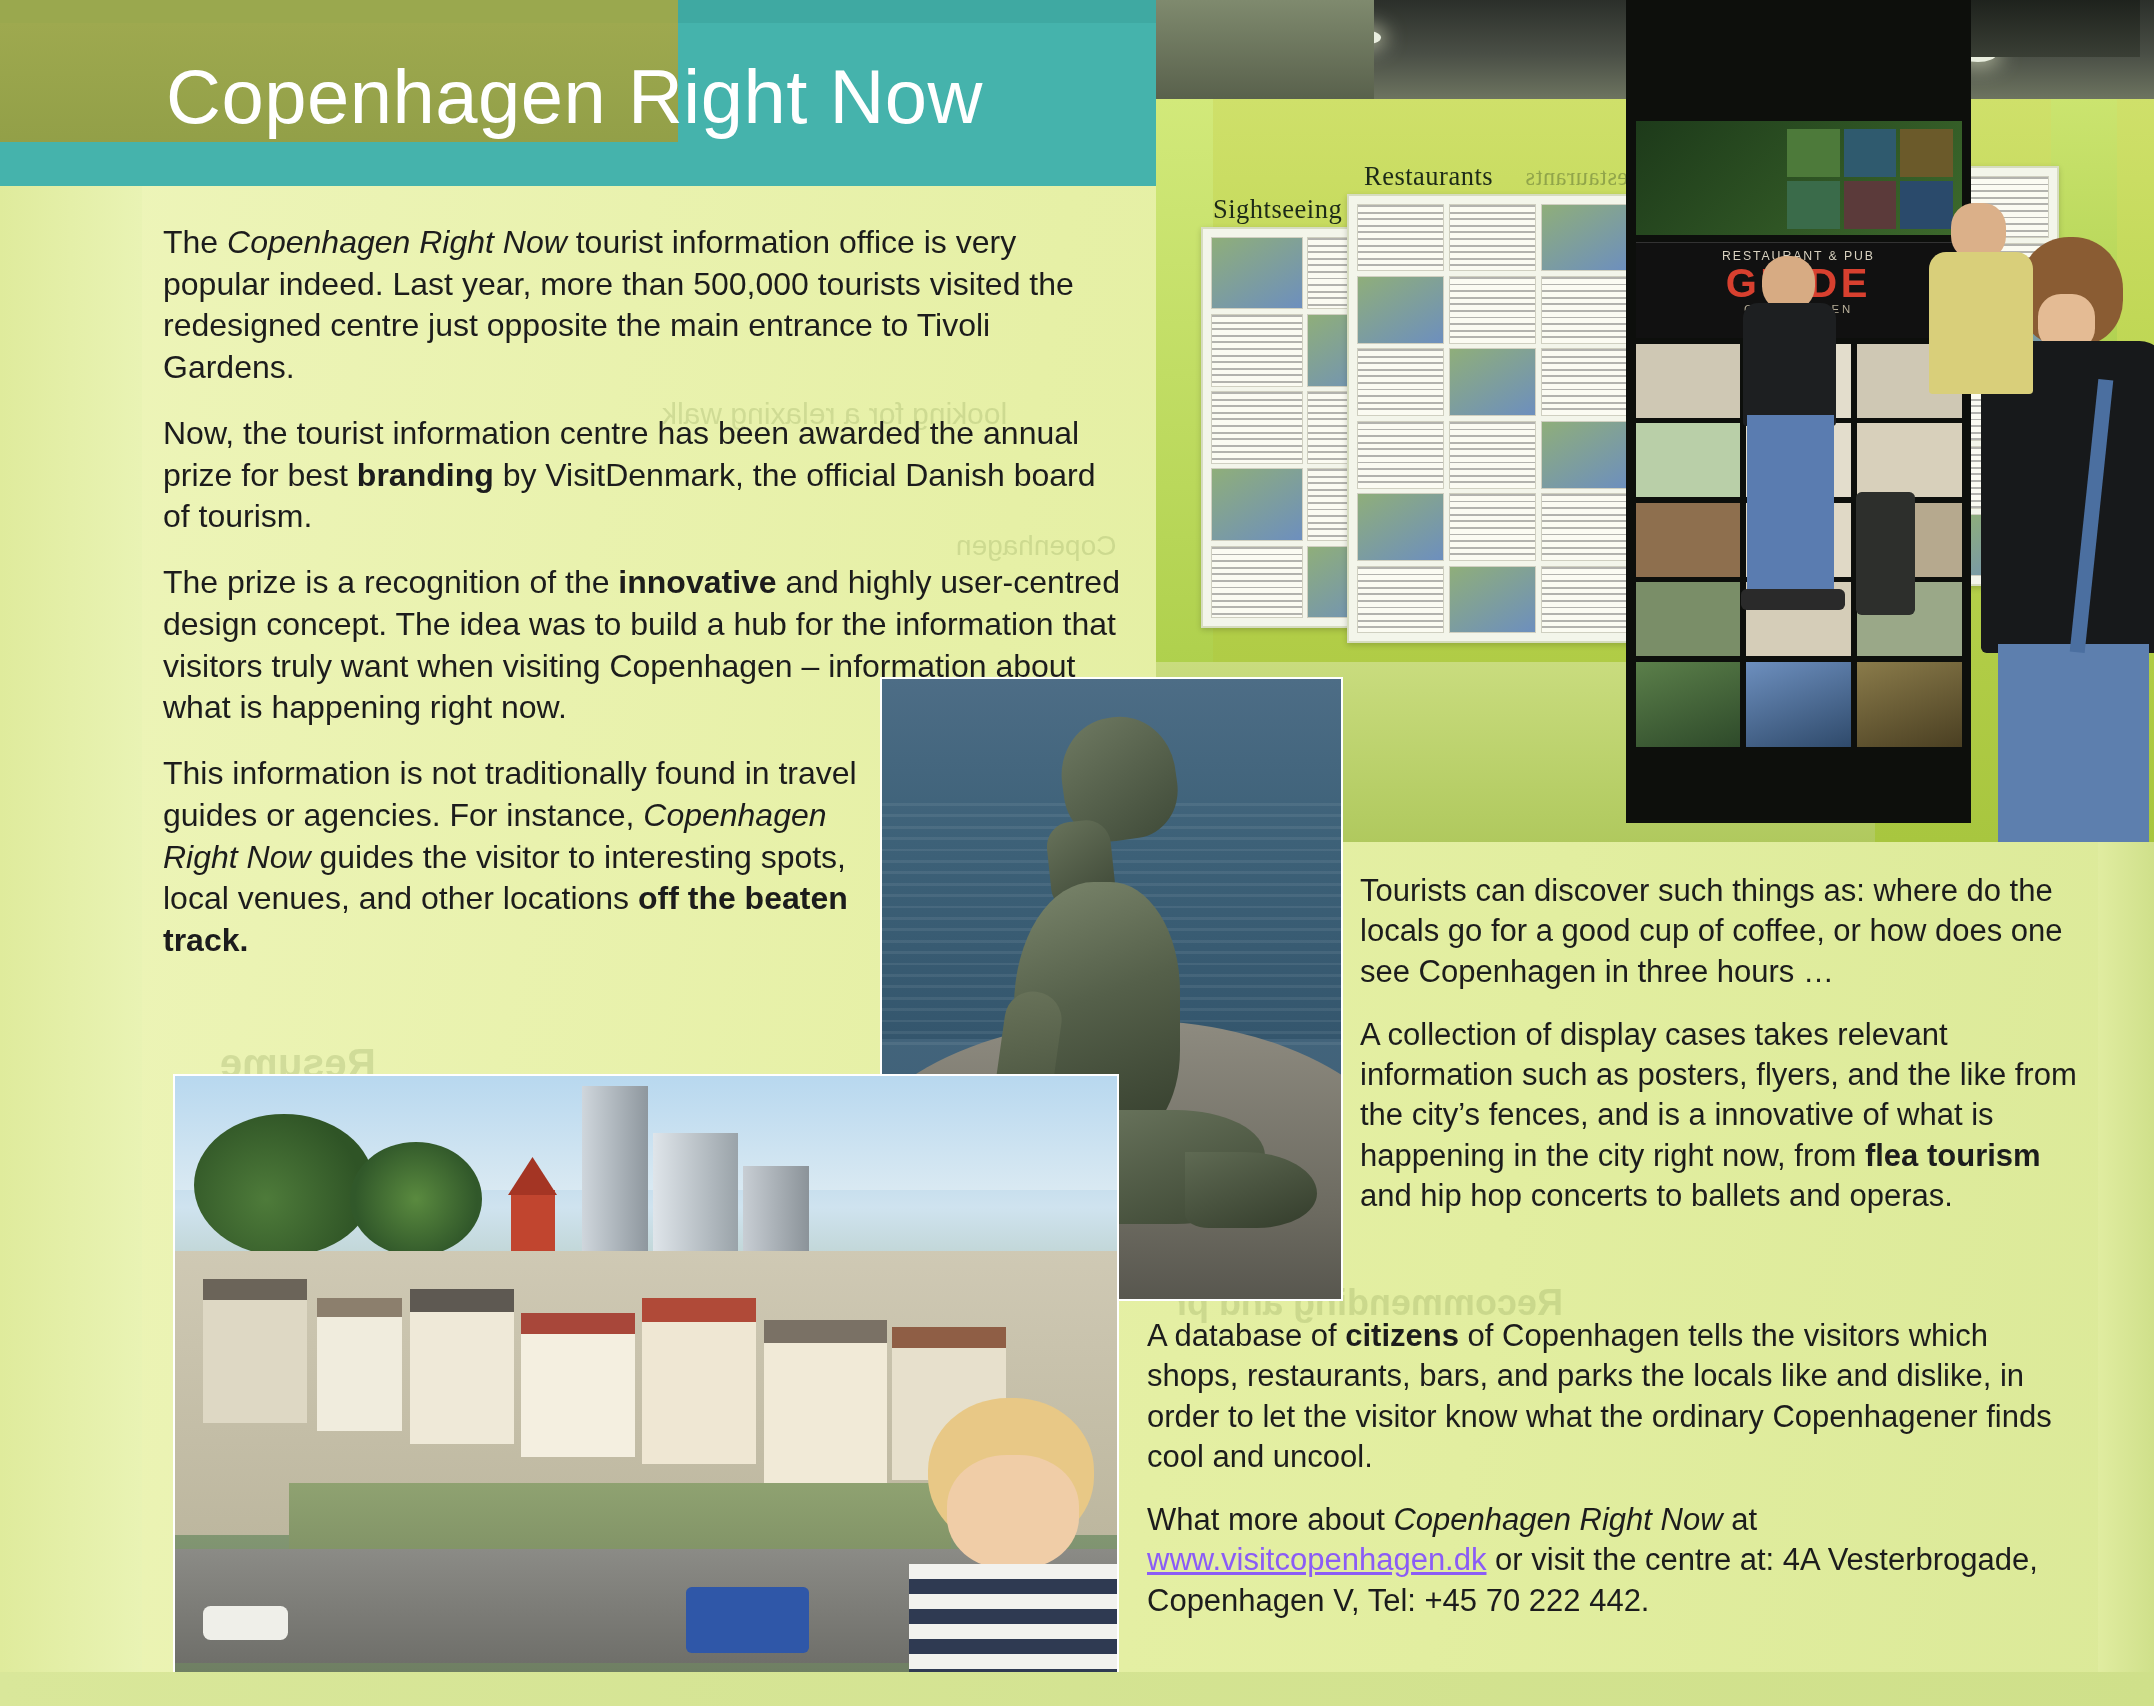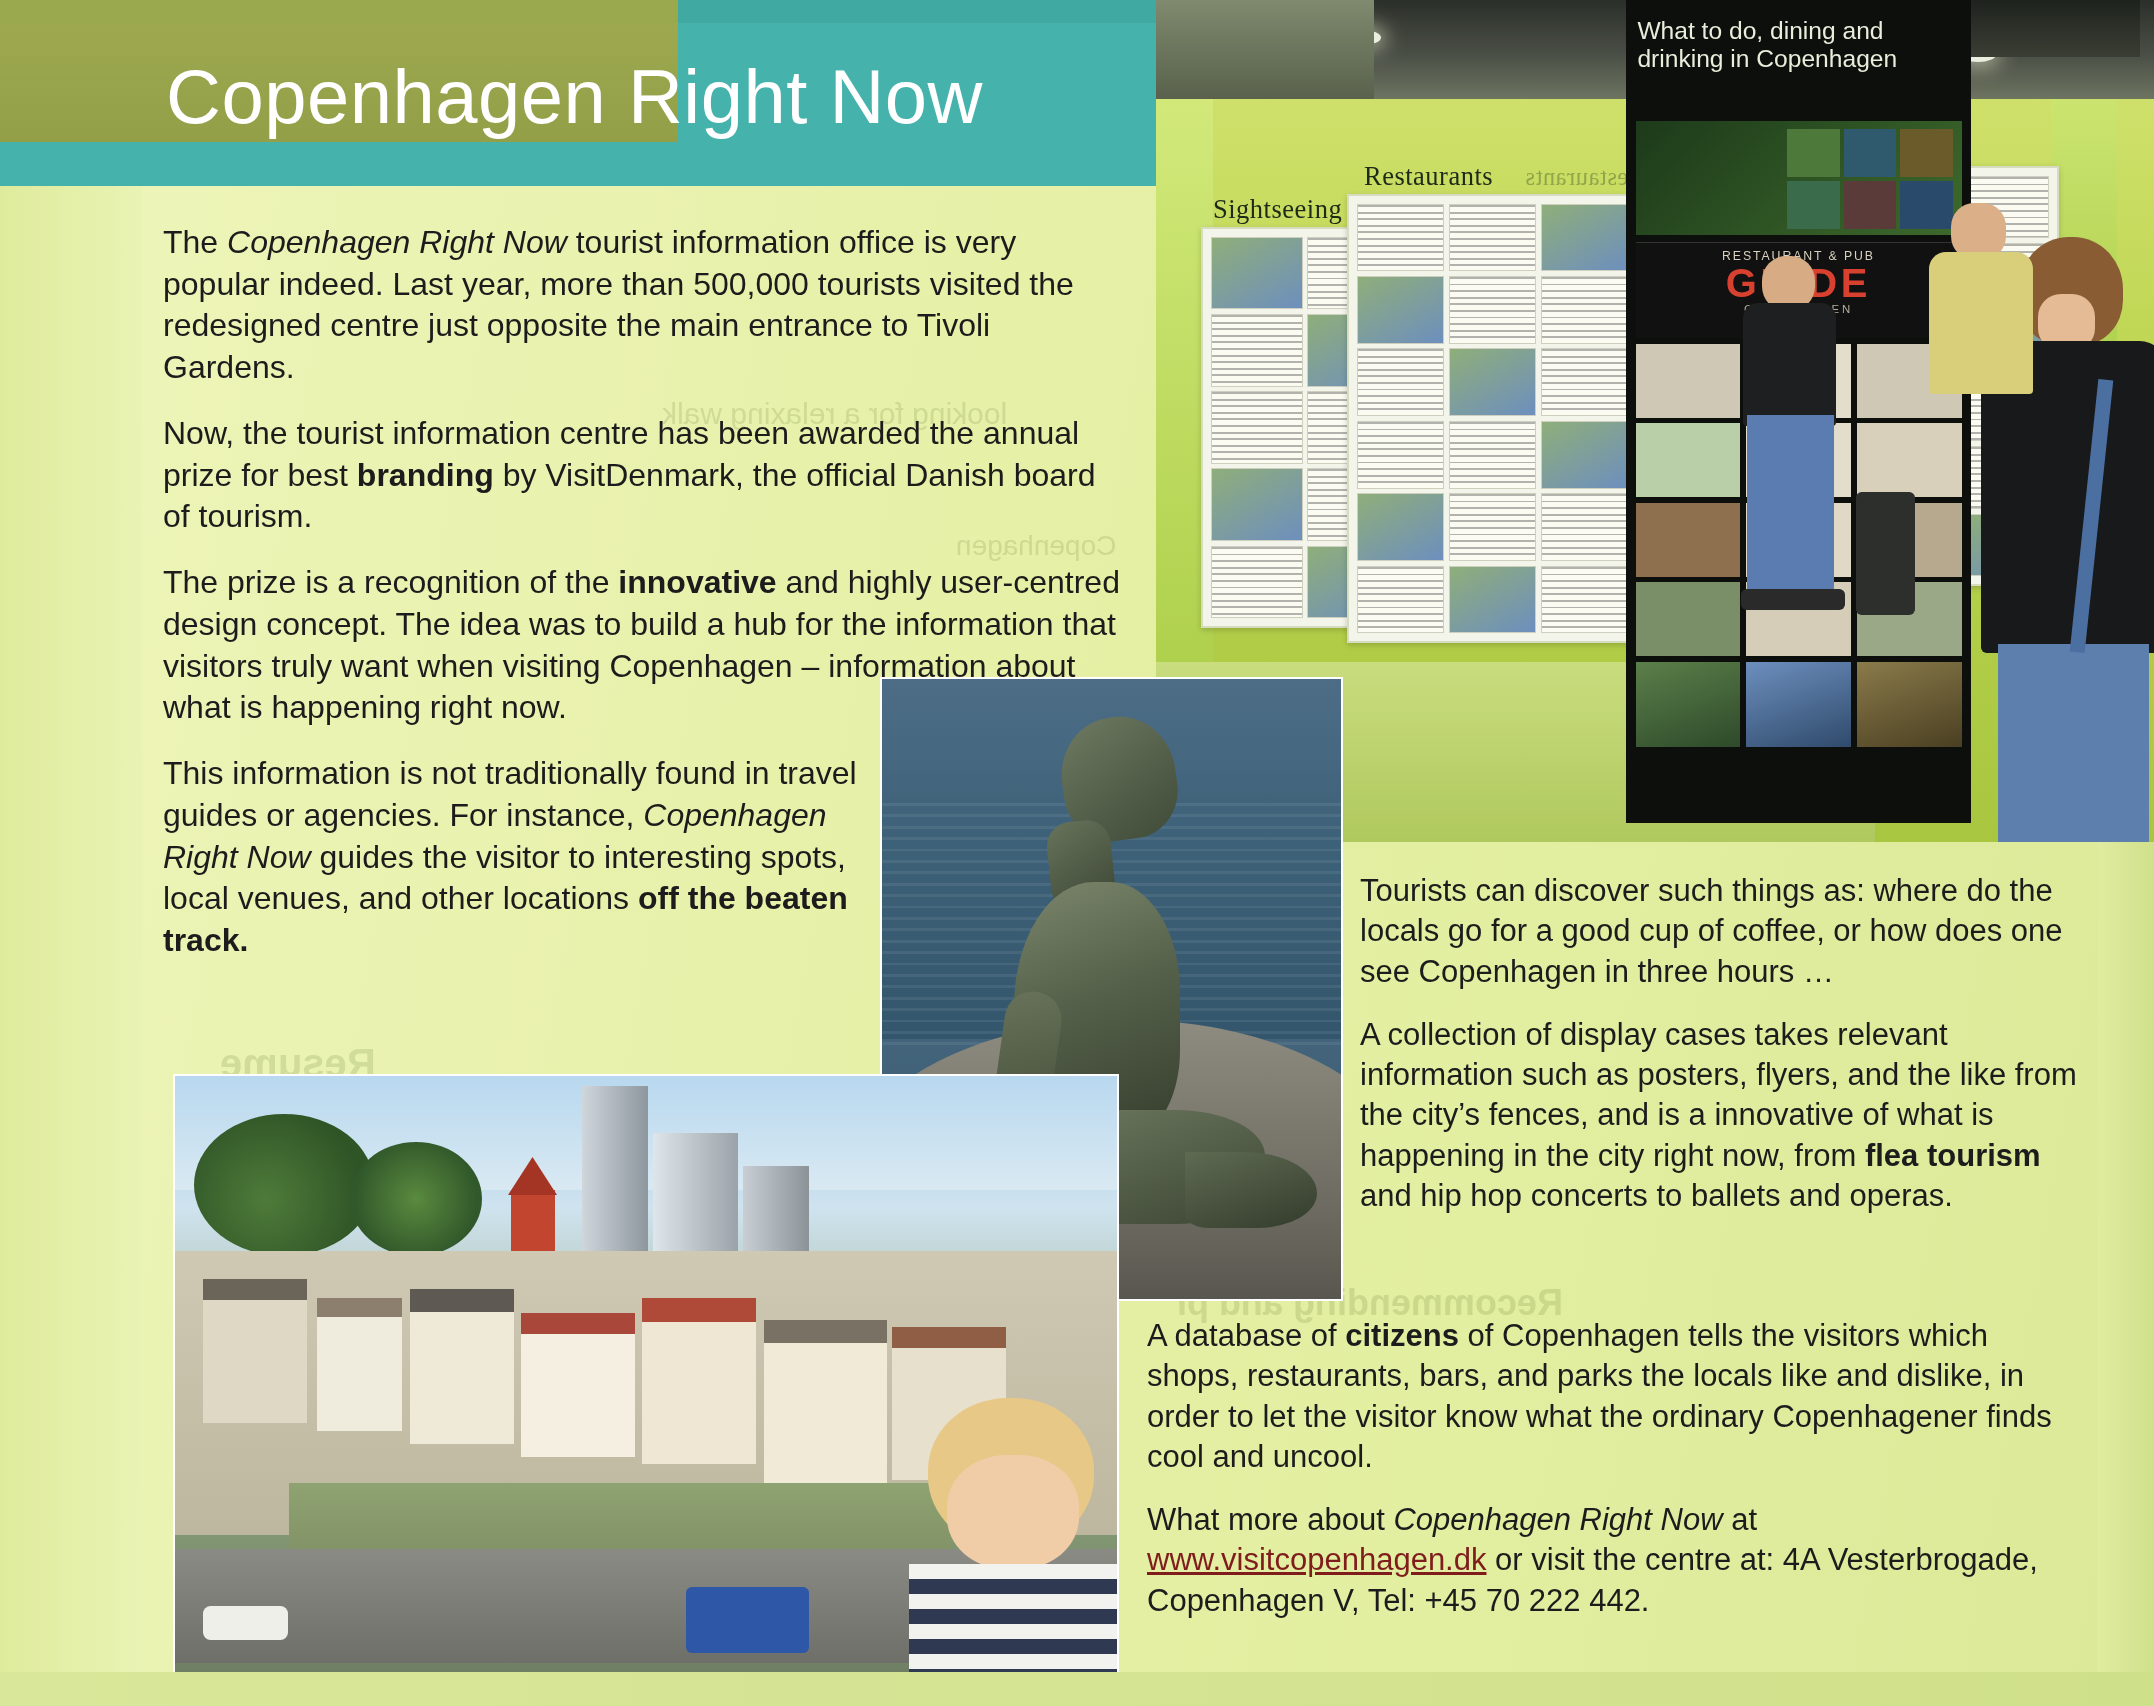--- a/index.html
+++ b/index.html
@@ -129,21 +129,21 @@
     width: 937px;
     font-size: 31px;
     line-height: 1.30;
     color: #1c1c1c;
   }
   .col-right-2 p { margin: 12px 0 23px 0; }
 
   .ital { font-style: italic; }
   .bold { font-weight: bold; }
   a.link {
-    color: #7f1d1d;
+    color: #8b5cf6;
     text-decoration: underline;
     text-align: right;
   }
 
   
   .photo {
     position: absolute;
     overflow: hidden;
   }
 
@@ -358,21 +358,20 @@
     <div style="position:absolute; left:0; top:0;"></div>
 
     <div style="position:absolute; left:0px; top:0px; width:0px; height:0px;"></div>
 
     <div style="position:absolute; left:0; top:0; width:0; height:0;"></div>
 
     <div style="position:absolute; left:470px; top:0px; width:345px; height:823px; background:#0d0f0c;">
     </div>
 
     <div style="position:absolute; left:470px; top:0px; width:345px; height:823px;">
-      <div style="position:absolute; left:3.8px; top:11.4px; width:337px; height:114px; color:#e7eedb; font-size:24.6px; line-height:1.15; padding:5.7px 7.6px; box-sizing:border-box;">What to do, dining and drinking in Copenhagen</div>
       <div style="position:absolute; left:9.5px; top:121px; width:326px; height:114px; background:linear-gradient(135deg,#1d3a1a,#3d6a2c);"></div>
       <div style="position:absolute; left:161px; top:129px; width:166px; height:100px; display:grid; grid-template-columns:repeat(3,1fr); grid-template-rows:repeat(2,1fr); gap:3.8px;">
         <div style="background:#4d7a3a"></div>
           <div style="background:#2f5a6e"></div>
           <div style="background:#6b5a2a"></div>
         <div style="background:#3a6b4a"></div>
           <div style="background:#5b3a3a"></div>
           <div style="background:#2a4a6b"></div>
       </div>
       <div style="position:absolute; left:9.5px; top:242px; width:326px; height:95px; background:#111; border-top:0.9px solid #333;">

